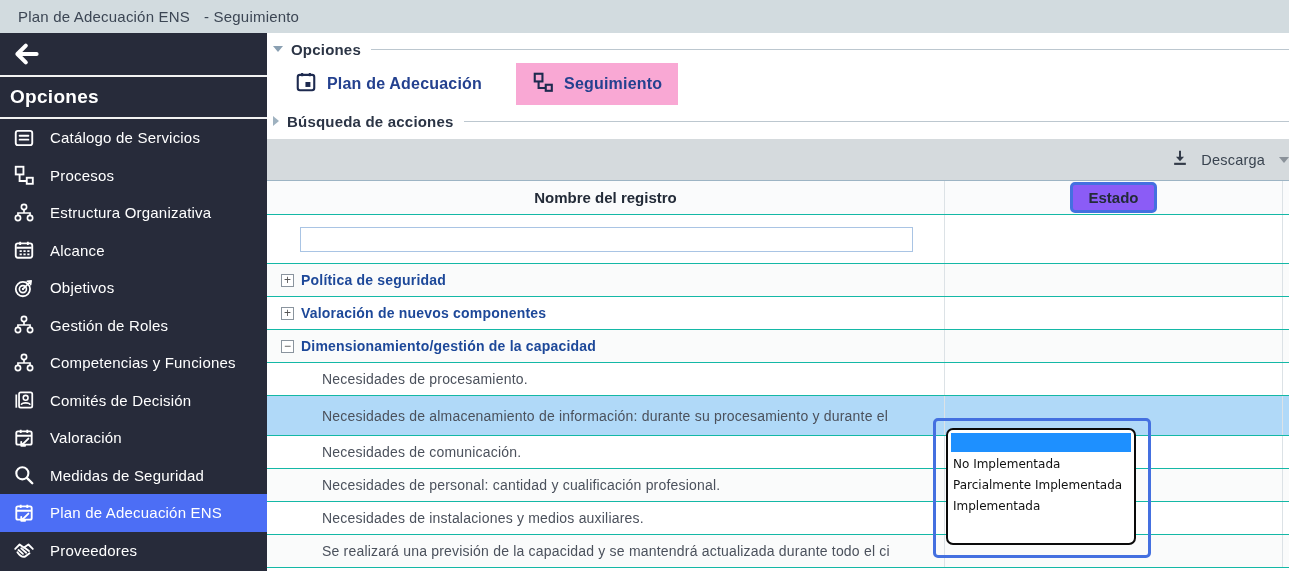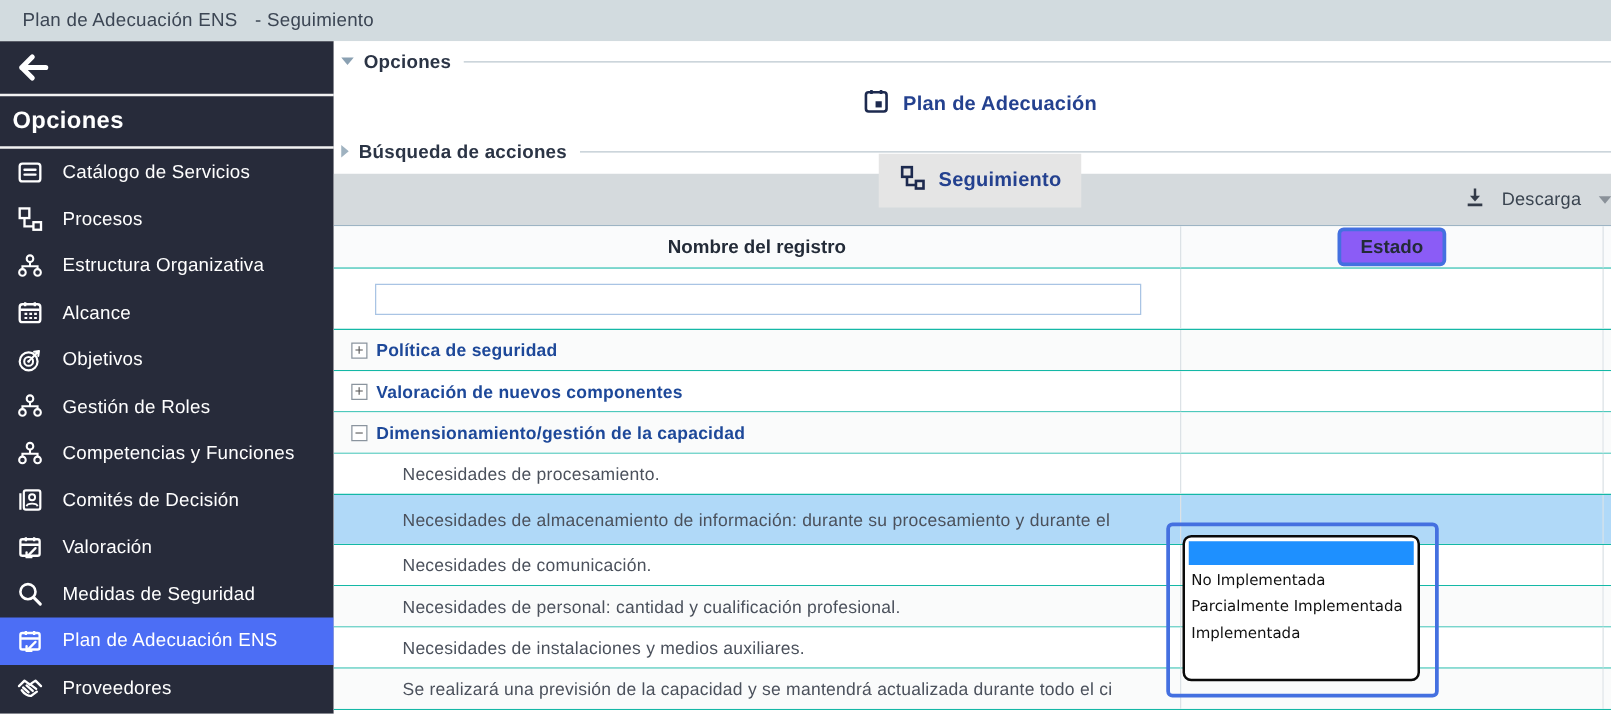--- a/index.html
+++ b/index.html
@@ -32,24 +32,24 @@
   .main { flex:1; background:#fff; padding-top:5px; overflow:hidden; }
   .sec-head { display:flex; align-items:center; height:22px; padding-left:6px;
               color:#2b3445; font-size:15px; font-weight:bold; letter-spacing:.2px; }
   .tri { width:0; height:0; margin-right:8px; flex:none; }
   .tri.down { border-left:5px solid transparent; border-right:5px solid transparent;
               border-top:6px solid #8aa0b2; }
   .tri.right { border-top:5px solid transparent; border-bottom:5px solid transparent;
                border-left:6px solid #9fb2c0; }
   .rule { flex:1; height:1px; background:#bcc7cf; margin-left:10px; }
 
-  .tabs { display:flex; align-items:center; height:44px; margin:2px 0 4px 12px; gap:18px;flex-direction:column; }
+  .tabs { display:flex; align-items:center; height:44px; margin:2px 0 4px 12px; gap:18px; }
   .tab { display:flex; align-items:center; gap:10px; padding:8px 16px; cursor:pointer;
          color:#24418f; font-size:16px; font-weight:bold; letter-spacing:.2px; }
-  .tab.active { background:#e5e5e5; }
+  .tab.active { background:#f9a8d4; }
 
   .toolbar { height:42px; margin-top:7px; background:#d5dadd; display:flex;
              align-items:center; padding-left:14px; border-bottom:1px solid #9db4c4;justify-content:flex-end; }
   .toolbar .dl { display:flex; align-items:center; gap:12px; color:#3a4450;
                  font-size:14.5px; letter-spacing:.2px; cursor:pointer; }
   .caret { width:0; height:0; border-left:5px solid transparent; border-right:5px solid transparent;
            border-top:6px solid #8a9199; margin-left:2px; }
 
   
   .table { width:100%; }

